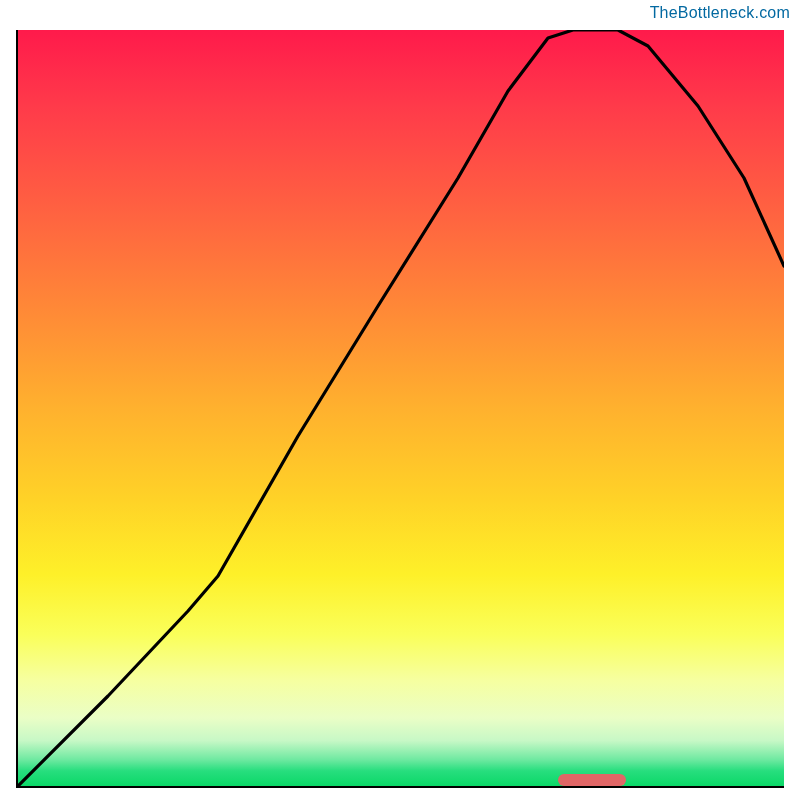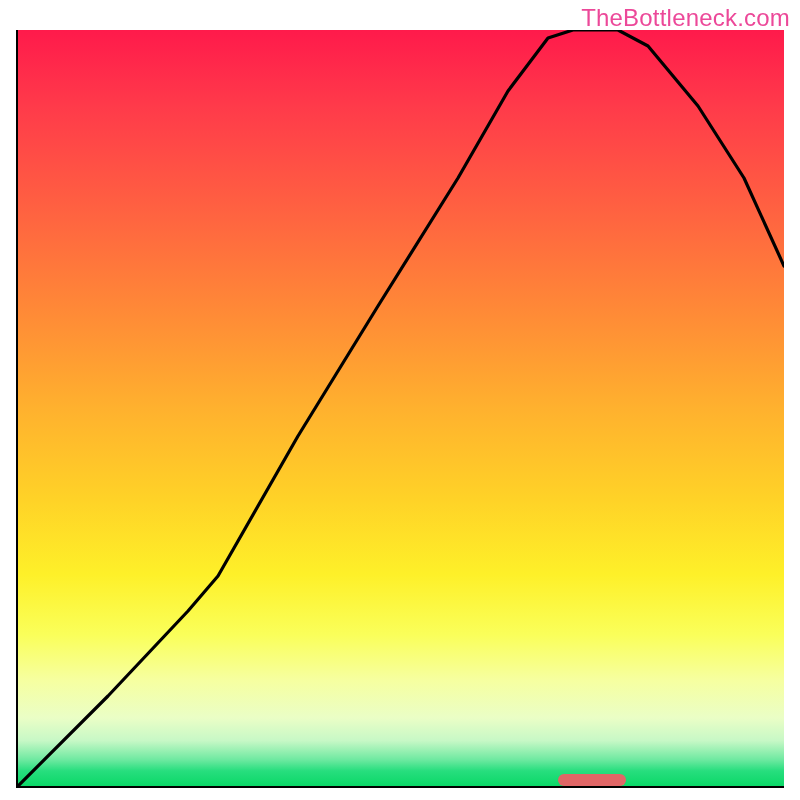--- a/index.html
+++ b/index.html
@@ -13,22 +13,22 @@
   .outer {
     position: relative;
     width: 800px;
     height: 800px;
   }
   .watermark {
     position: absolute;
     top: 4px;
     right: 10px;
     font-family: Arial, Helvetica, sans-serif;
-    font-size: 24px;
-    color: #ec4899;
+    font-size: 16px;
+    color: #0369a1;
     font-weight: 500;
     letter-spacing: 0.2px;
     margin-left: 16px;
   }
   .plot-frame {
     position: absolute;
     left: 16px;
     top: 30px;
     width: 768px;
     height: 758px;

